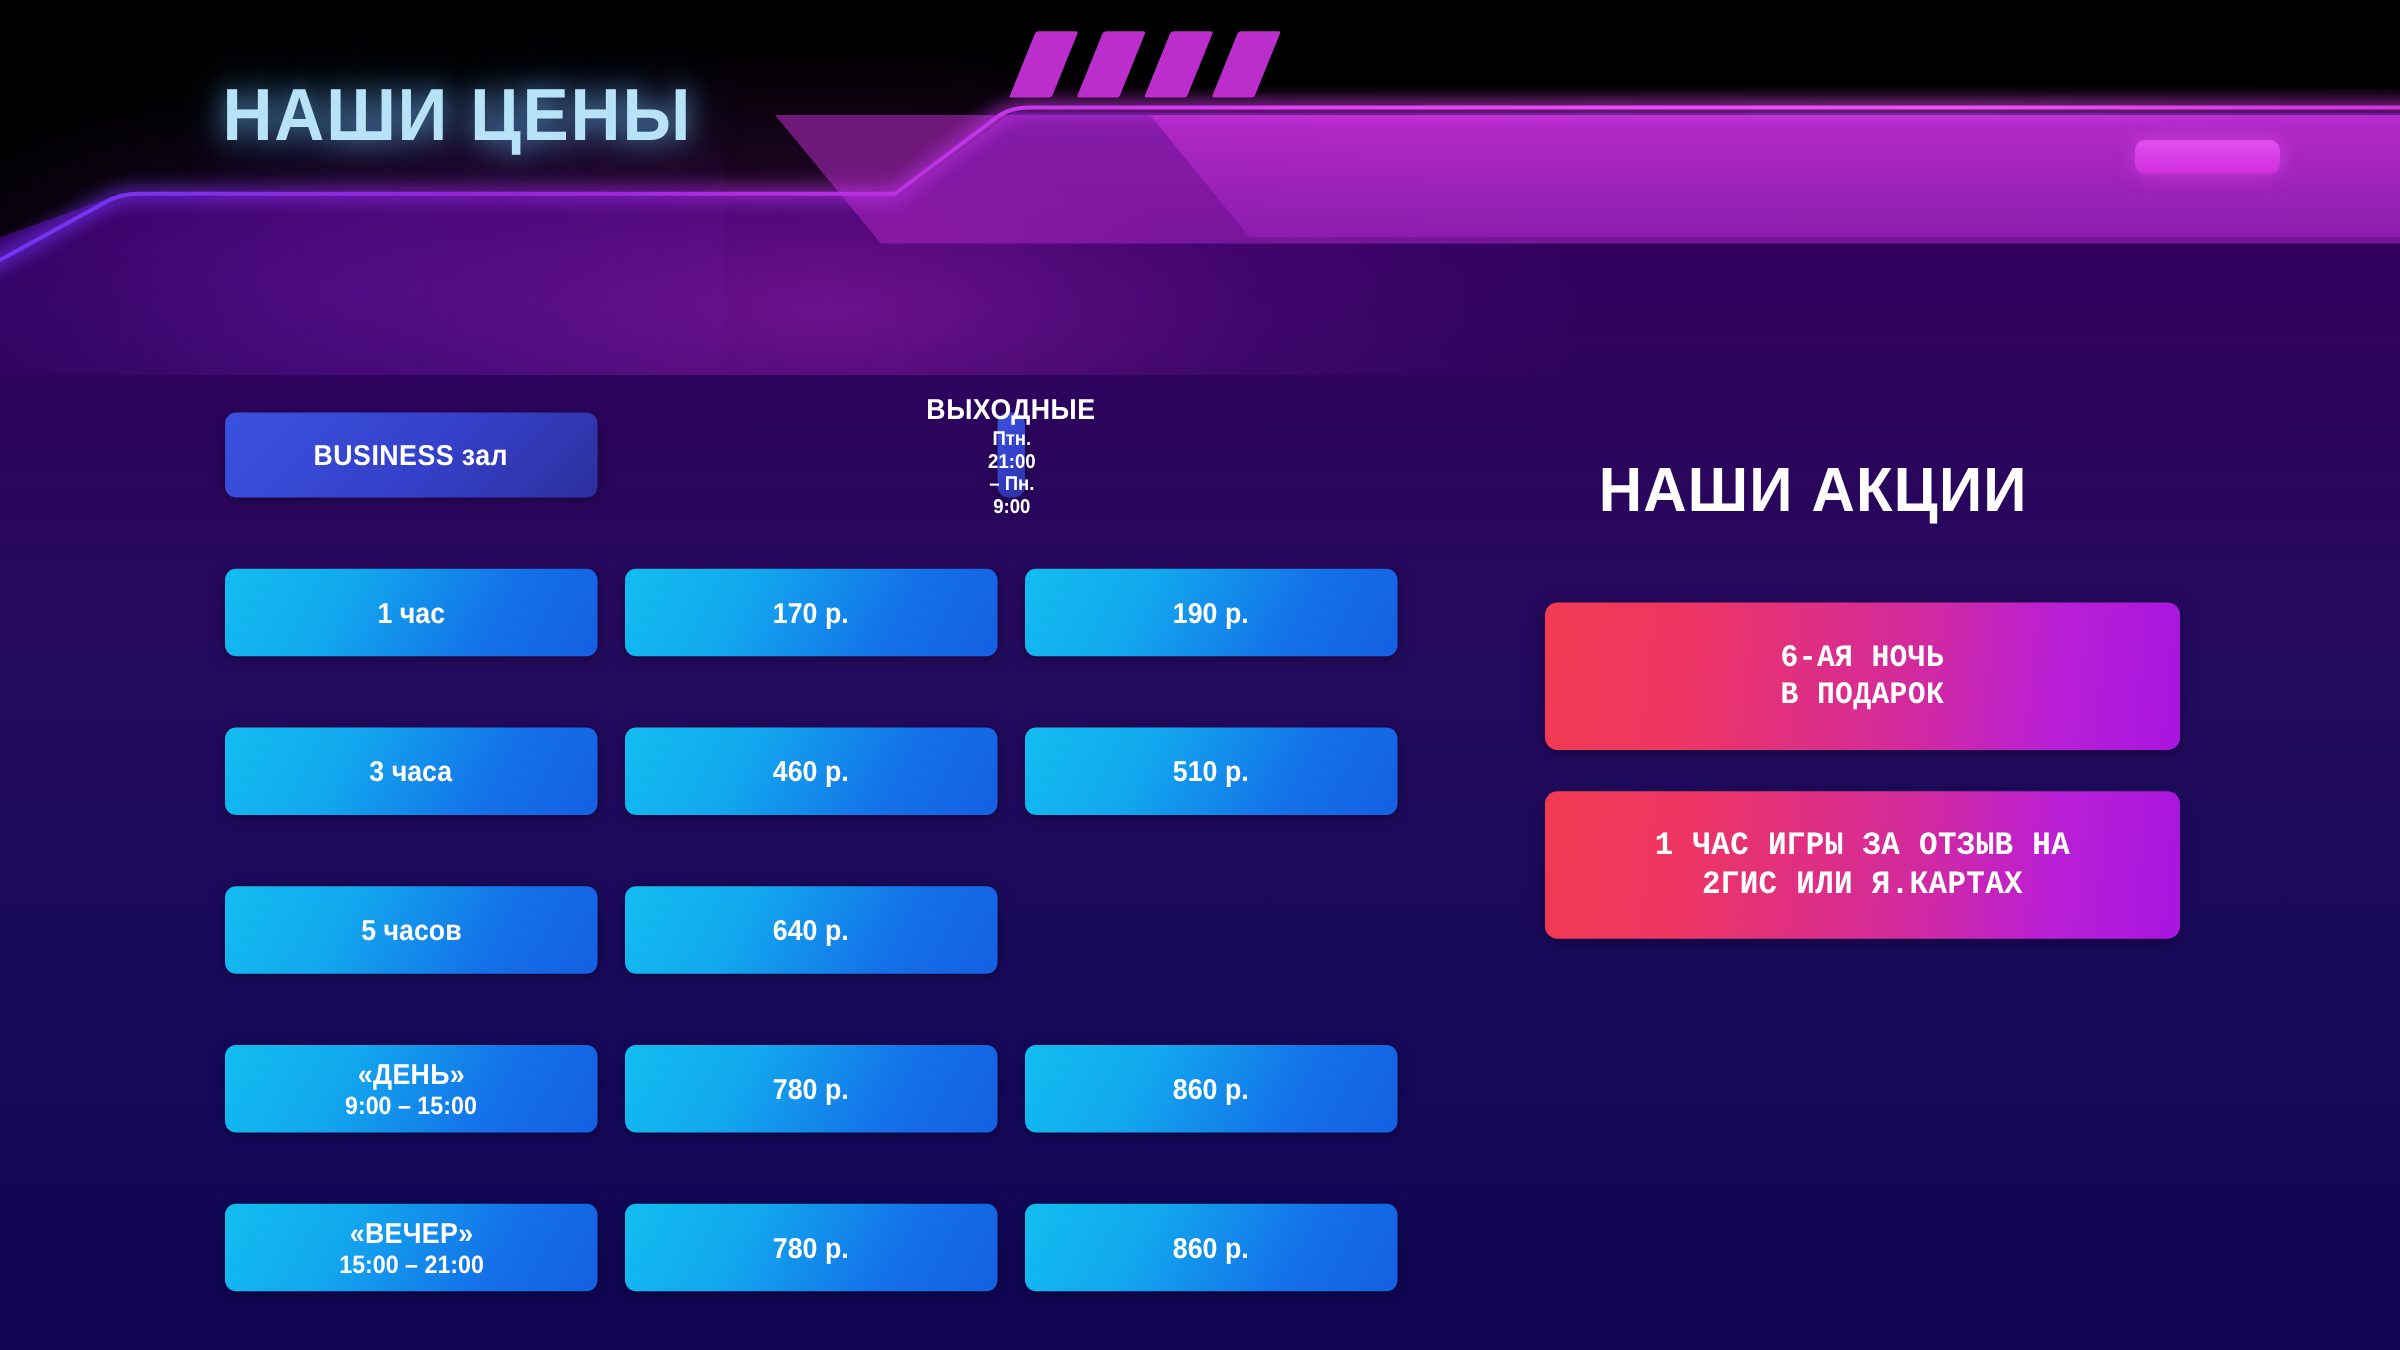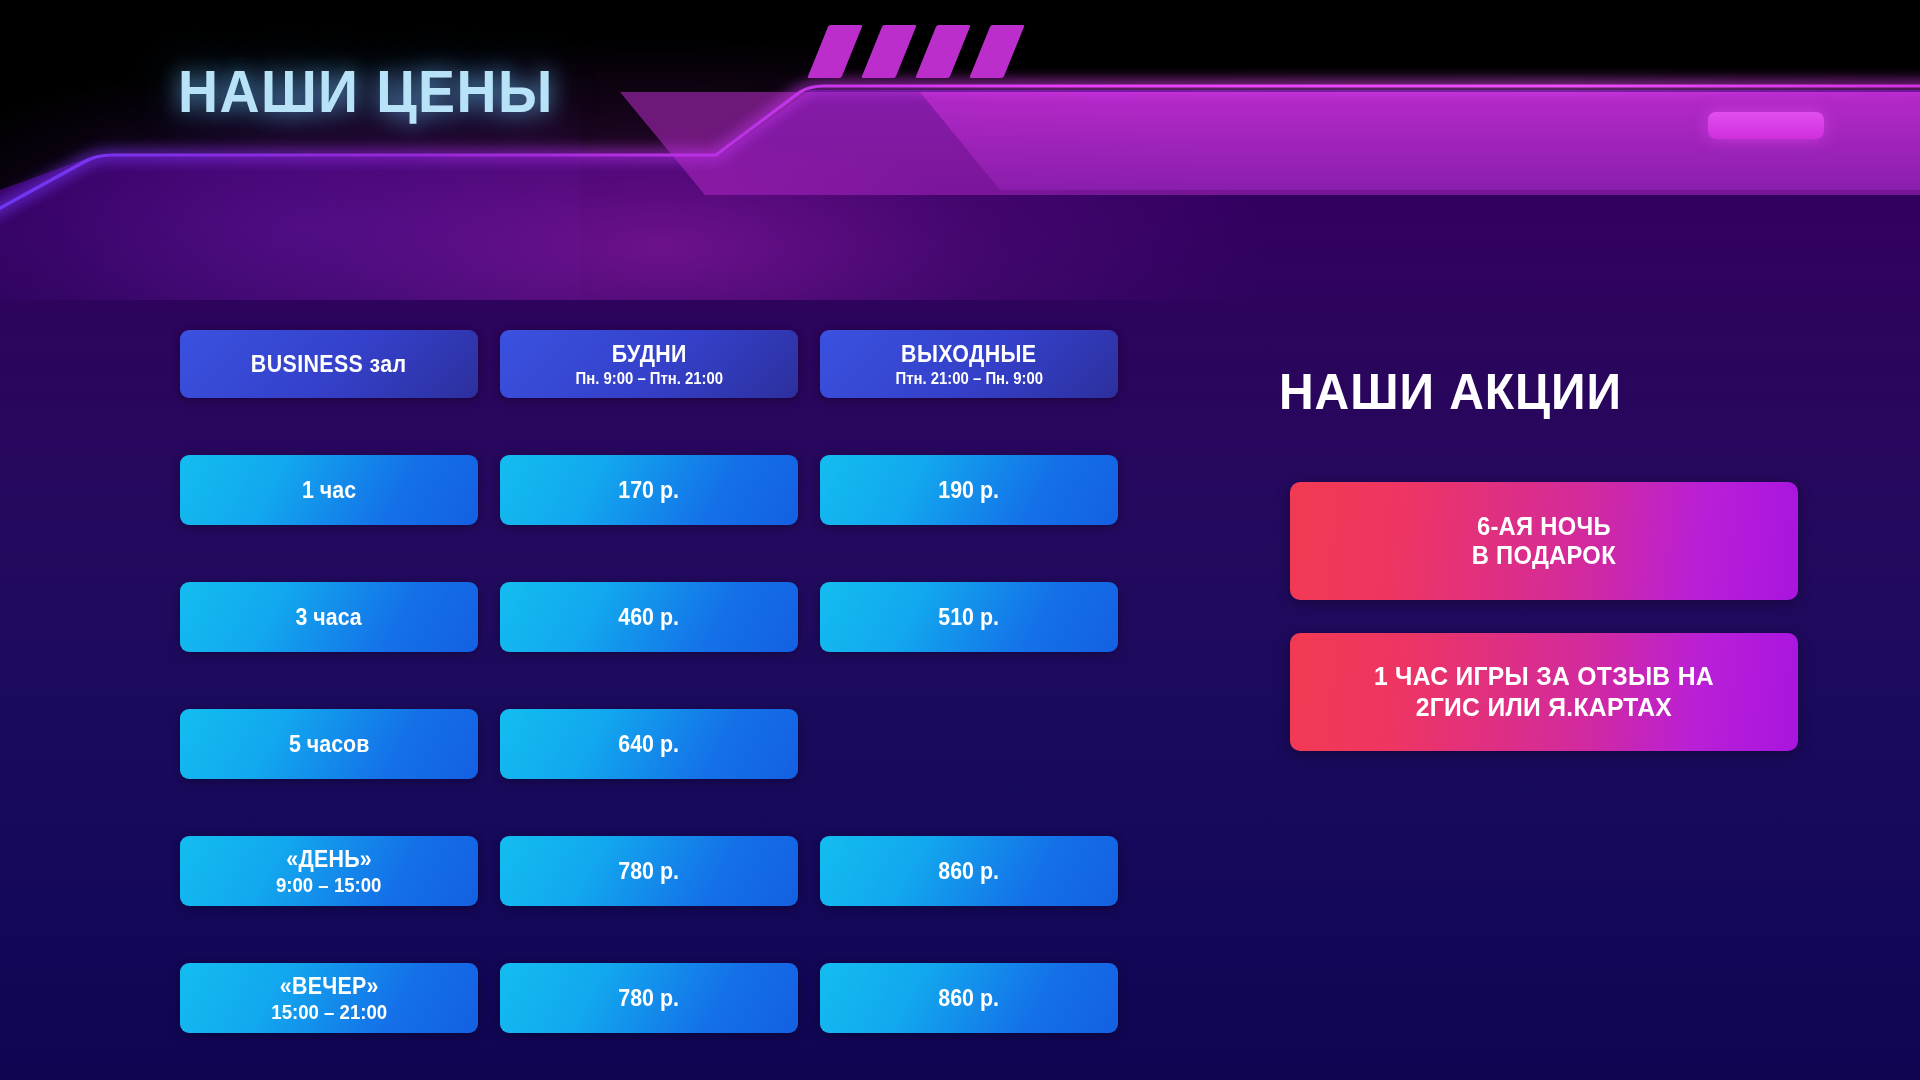--- a/index.html
+++ b/index.html
@@ -211,23 +211,24 @@
     font-size: 50px;
     font-weight: 700;
     color: #ffffff;
     letter-spacing: 1px;
     transform: scaleX(0.96);
     transform-origin: left center;
   }
 
   .promo-list {
     position: absolute;
-    left: 1290px;
+    left: 1236px;
     top: 482px;
     width: 508px;
+    font-family: Liberation Mono, monospace;
   }
   .promo-card {
     height: 118px;
     border-radius: 10px;
     margin-bottom: 33px;
     display: flex;
     align-items: center;
     justify-content: center;
     background: linear-gradient(96deg, #f23a52 0%, #ee3563 22%, #d22a9e 58%, #b91fd6 80%, #a915e0 100%);
     box-shadow: 0 3px 14px rgba(0,0,0,0.35);
@@ -282,24 +283,20 @@
 
   <div class="page-title">НАШИ ЦЕНЫ</div>
 
   <div class="price-table">
 
     <div class="prow header-row">
       <div class="cell hcol">
         <div class="header-main">BUSINESS зал</div>
       </div>
       <div class="spacer"></div>
-      <div class="cell hcol">
-        <div class="header-main">БУДНИ</div>
-        <div class="header-sub">Пн. 9:00 – Птн. 21:00</div>
-      </div>
       <div class="spacer"></div>
       <div class="cell hcol">
         <div class="header-main">ВЫХОДНЫЕ</div>
         <div class="header-sub">Птн. 21:00 – Пн. 9:00</div>
       </div>
     </div>
 
     <div class="prow body-row">
       <div class="cell">
         <div class="cell-single">1 час</div>

